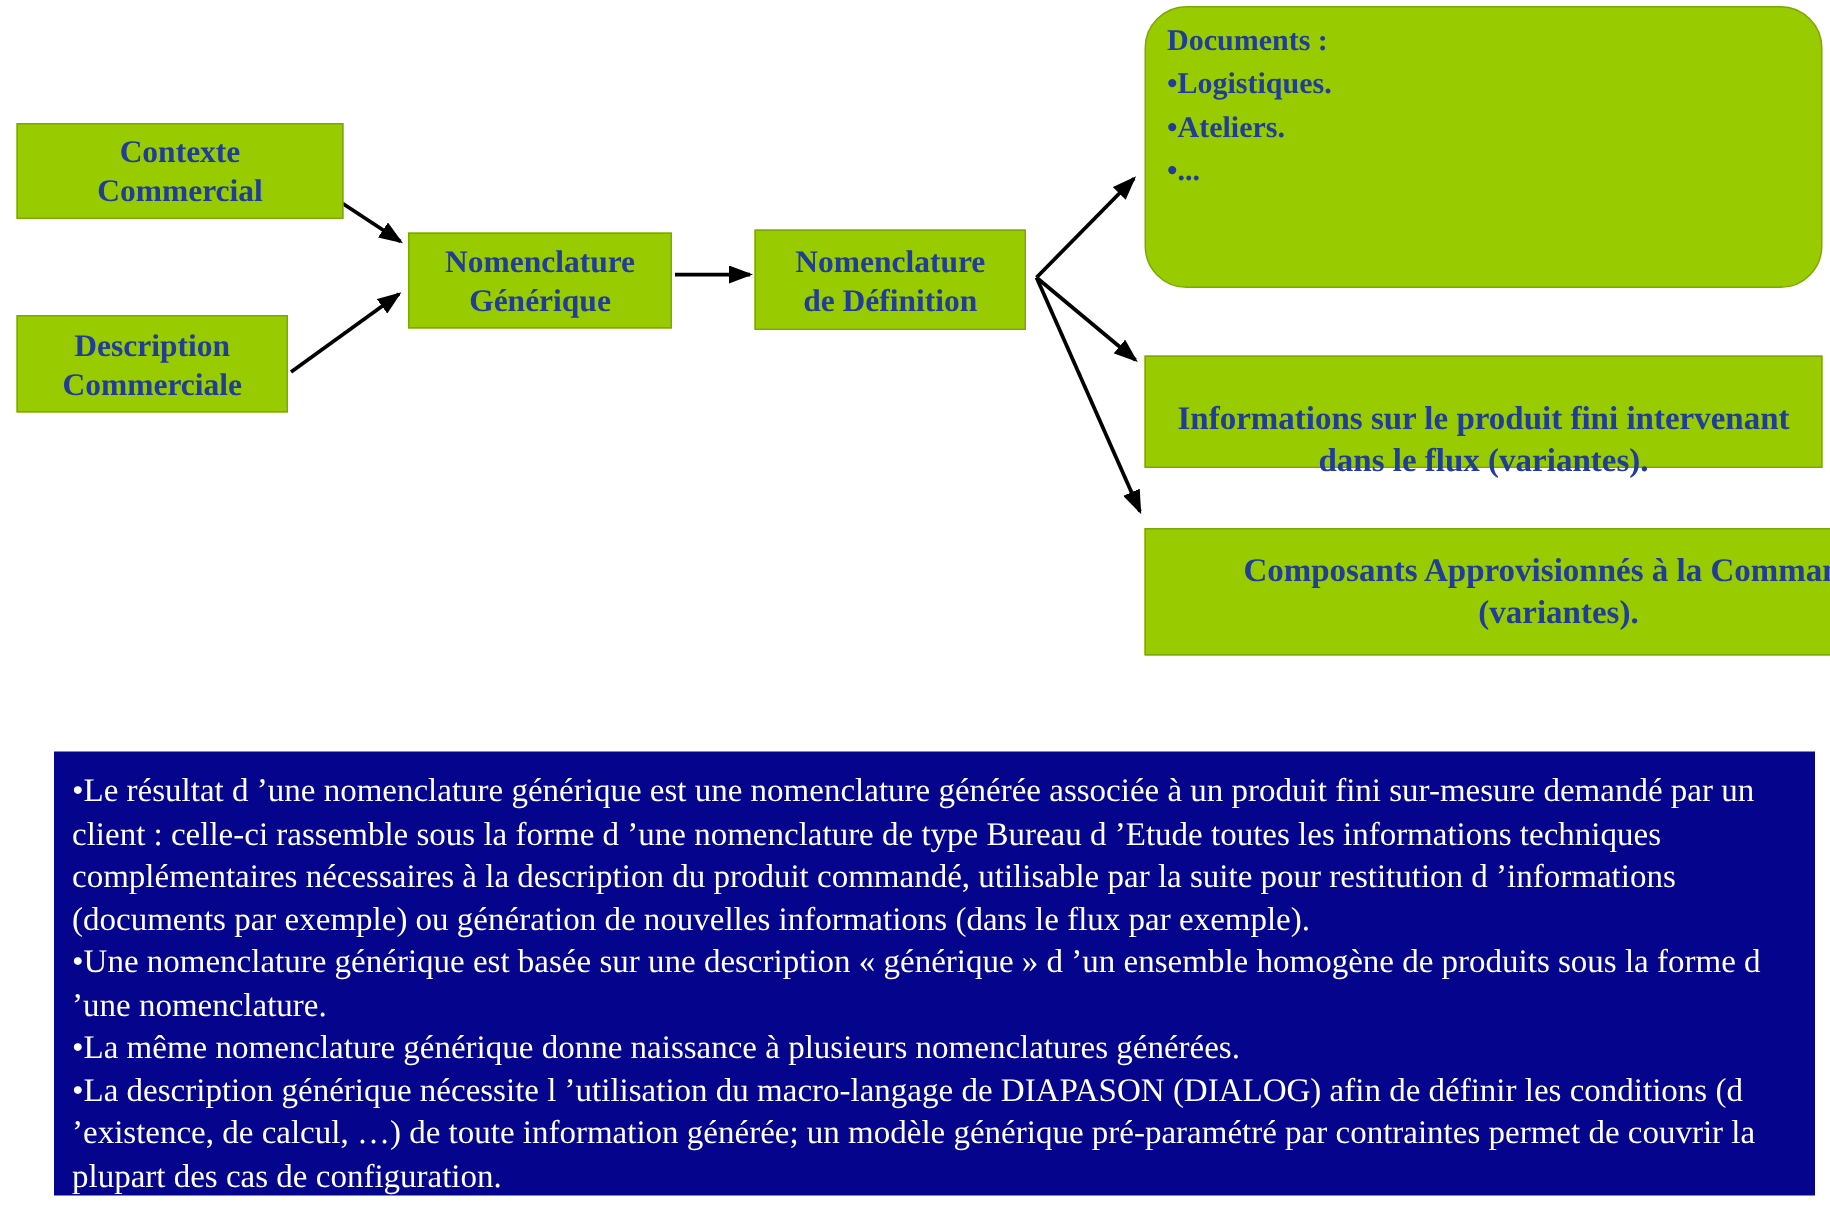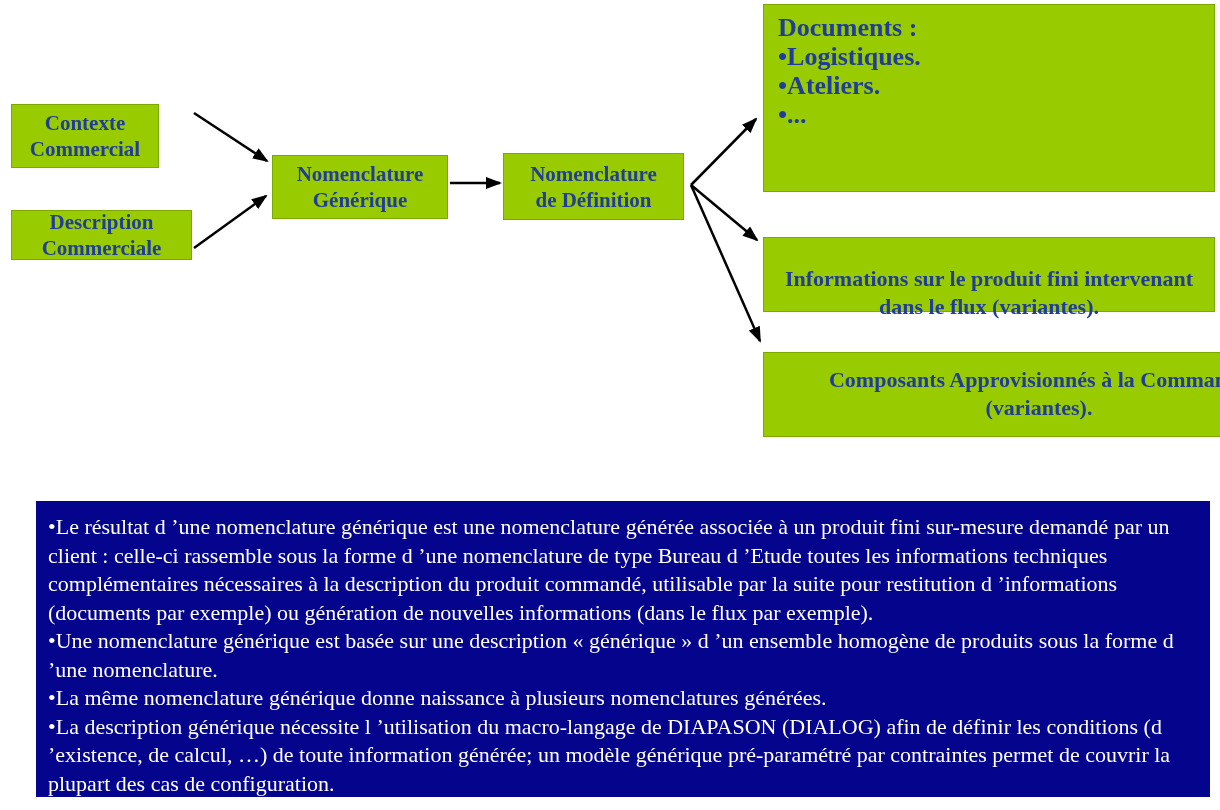--- a/index.html
+++ b/index.html
@@ -31,29 +31,30 @@
   }
   .centerbox {
     display: flex;
     flex-direction: column;
     align-items: center;
     justify-content: center;
     text-align: center;
     font-size: 21px;
     line-height: 26px;
   }
-  .box-contexte    { left: 11px;  top: 104px;  width: 148px; height: 64px; }
-  .box-description { left: 11px;  top: 210px; width: 181px; height: 50px; }
+  .box-contexte    { left: 11px;  top: 82px;  width: 218px; height: 64px; }
+  .box-description { left: 11px;  top: 210px; width: 181px; height: 65px; }
   .box-generique   { left: 272px; top: 155px; width: 176px; height: 64px; }
   .box-definition  { left: 503px; top: 153px; width: 181px; height: 67px; }
   .box-documents {
     left: 763px; top: 4px; width: 452px; height: 188px;
-    font-size: 26px;
+    font-size: 20px;
     line-height: 29px;
     padding: 8px 10px 0 14px;
+    border-radius: 28px;
   }
   .box-informations {
     left: 763px; top: 237px; width: 452px; height: 75px;
     font-size: 22px;
     line-height: 28px;
     text-align: center;
     padding-top: 27px;
   }
   .box-composants {
     left: 763px; top: 352px; width: 540px; height: 85px;

